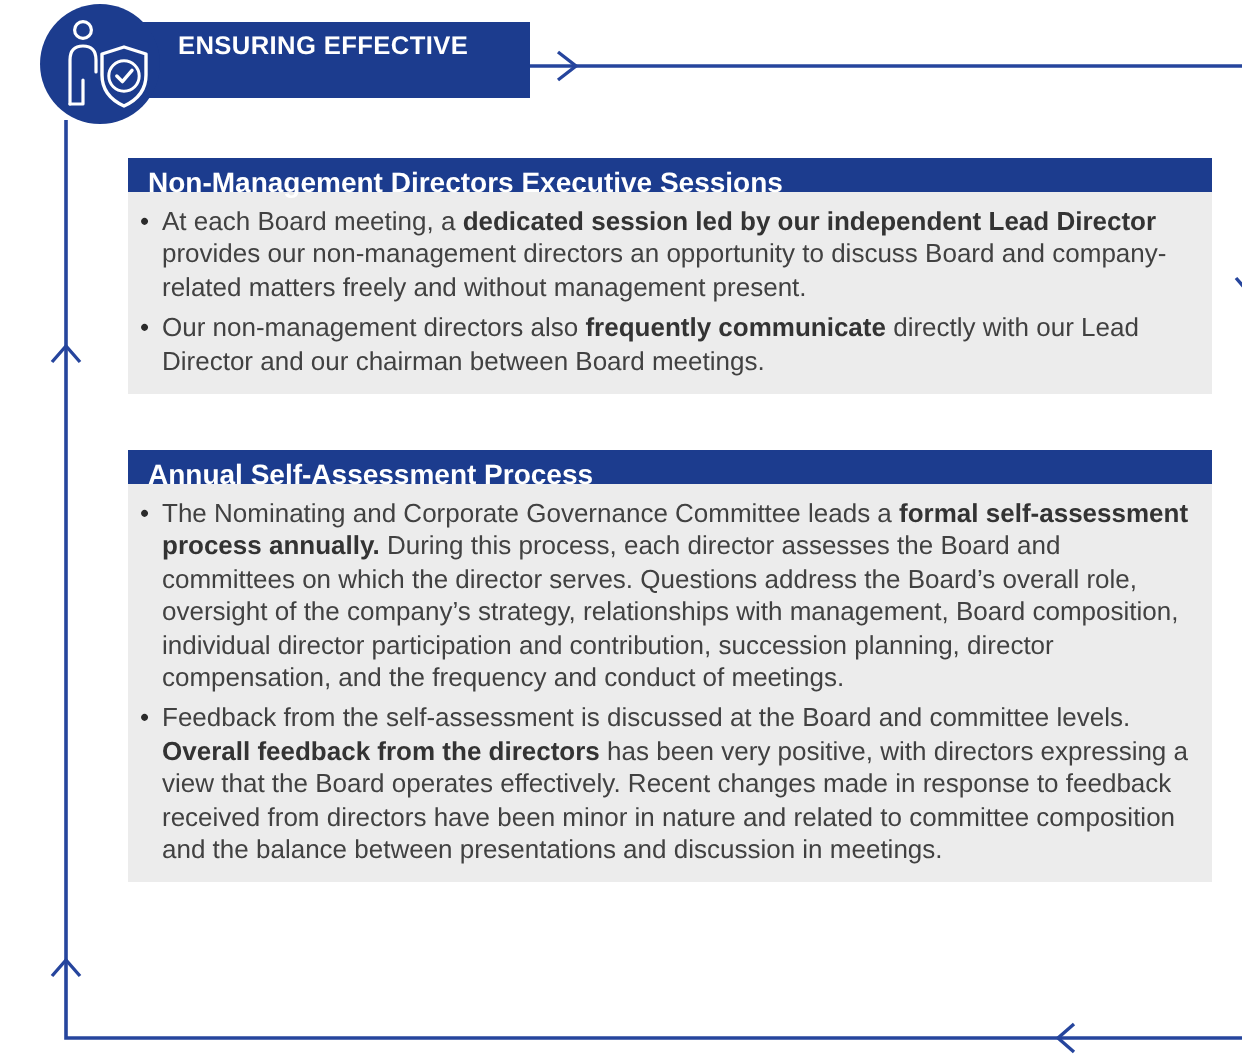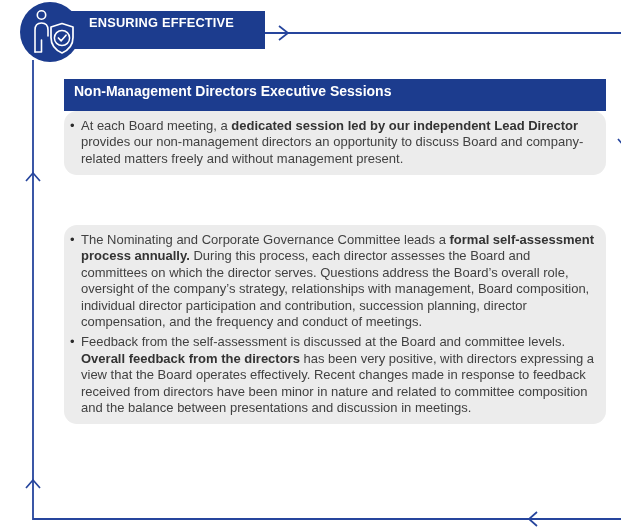--- a/index.html
+++ b/index.html
@@ -27,29 +27,28 @@
     background:var(--navy);color:var(--white);
     font-weight:bold;font-size:12.8px;line-height:16px;
     padding:4px 0 0 18px;letter-spacing:.2px;
   }
   .badge span{display:block;}
 
   .section{position:absolute;left:48px;width:542px;z-index:2;}
   .section--one{top:79px;}
   .section--two{top:225px;}
   .bar{
-    height:32px;background:var(--navy);color:var(--white);
+    height:17px;background:var(--navy);color:var(--white);
     font-weight:bold;font-size:14px;line-height:24px;
     padding-left:10px;white-space:nowrap;
   }
   .body{
     background:var(--body-bg);
     list-style:none;
     padding:7px 10px 8px 6px;
-    border-radius:13px;
   }
   .body li{
     position:relative;
     padding-left:11px;
     margin-bottom:4px;
     font-size:13px;line-height:16.4px;
     color:var(--text);
   }
   .body li:last-child{margin-bottom:0;}
   .body li::before{
@@ -86,23 +85,25 @@
 
     <path d="M31,25 L42,21.5 L53,25 L53,35.5 Q53,46 42,51 Q31,46 31,35.5 Z" fill="#1c3c8e" stroke="#ffffff" stroke-width="1.7" stroke-linejoin="round"></path>
     <circle cx="42" cy="36" r="7.6" fill="none" stroke="#ffffff" stroke-width="1.5"></circle>
     <path d="M38.4,36 L41.2,38.8 L46,33.2" fill="none" stroke="#ffffff" stroke-width="1.7" stroke-linecap="round" stroke-linejoin="round"></path>
   </svg>
 
   <section class="section section--one">
     <div class="bar">Non-Management Directors Executive Sessions</div>
     <ul class="body">
         <li><span>At each Board meeting, a </span><b>dedicated session led by our independent Lead Director</b><span> provides our non-management directors an opportunity to discuss Board and company-related matters freely and without management present.</span></li>
+        <li><span>Our non-management directors also </span><b>frequently communicate</b><span> directly with our Lead Director and our chairman between Board meetings.</span></li>
       </ul>
   </section>
 
   <section class="section section--two">
+    <div class="bar">Annual Self-Assessment Process</div>
     <ul class="body">
         <li><span>The Nominating and Corporate Governance Committee leads a </span><b>formal self-assessment process annually.</b><span> During this process, each director assesses the Board and committees on which the director serves. Questions address the Board’s overall role, oversight of the company’s strategy, relationships with management, Board composition, individual director participation and contribution, succession planning, director compensation, and the frequency and conduct of meetings.</span></li>
         <li><span>Feedback from the self-assessment is discussed at the Board and committee levels. </span><b>Overall feedback from the directors</b><span> has been very positive, with directors expressing a view that the Board operates effectively. Recent changes made in response to feedback received from directors have been minor in nature and related to committee composition and the balance between presentations and discussion in meetings.</span></li>
       </ul>
   </section>
 
 </div>
 
 </body></html>

